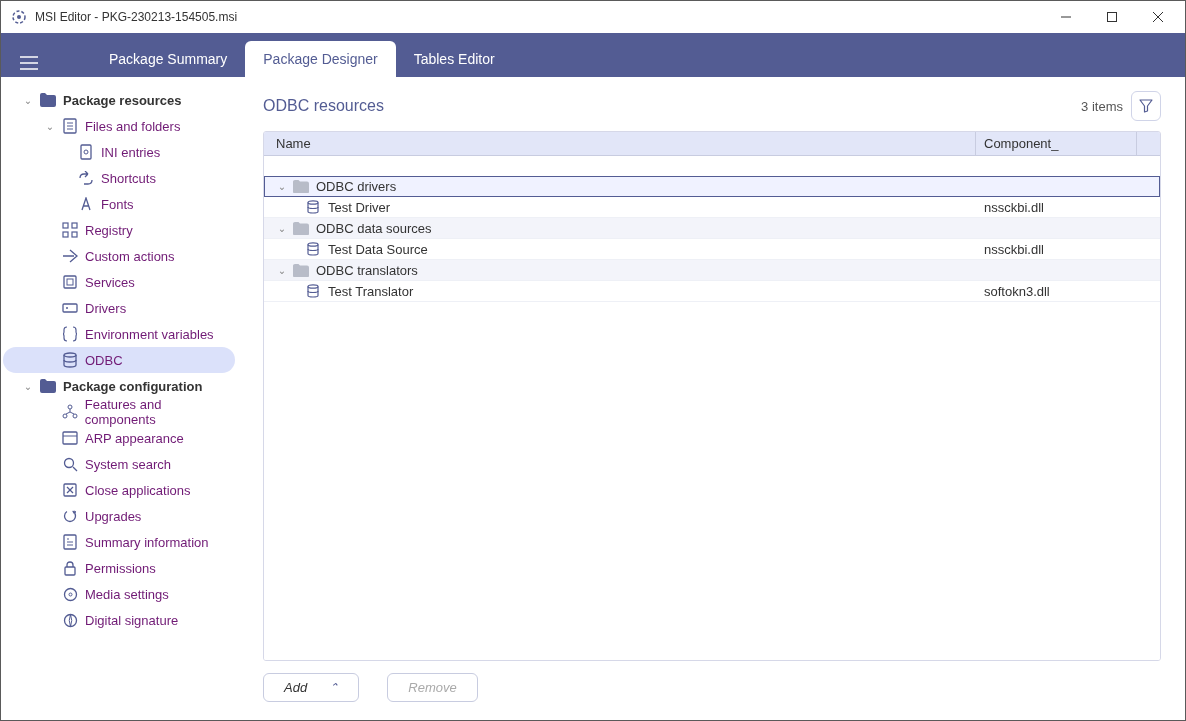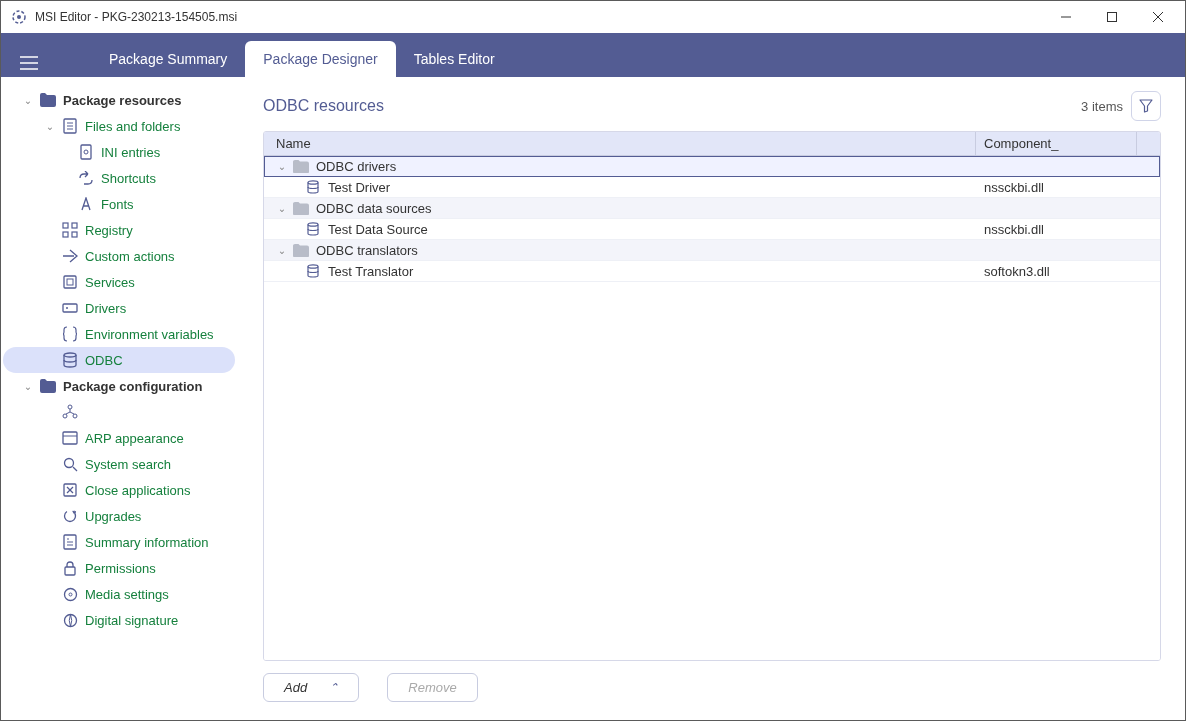--- a/index.html
+++ b/index.html
@@ -17,33 +17,33 @@
     .tab { padding: 0 18px; height: 36px; display: flex; align-items: center; color: #fff; font-size: 14px; border-radius: 6px 6px 0 0; margin-top: 8px; cursor: pointer; }
     .tab.active { background: #fff; color: #535c93; font-weight: 500; }
     
     .main { display: flex; height: calc(100% - 76px); }
     
     .sidebar { width: 238px; padding: 10px 4px 10px 2px; overflow-y: auto; }
     .tree-item { display: flex; align-items: center; height: 26px; padding-left: 4px; border-radius: 14px; cursor: pointer; }
     .tree-item.selected { background: #dbe1fa; }
     .tree-item .chevron { width: 14px; color: #888; font-size: 10px; display: flex; justify-content: center; }
     .tree-item .icon { width: 18px; height: 18px; display: flex; align-items: center; justify-content: center; margin: 0 6px 0 4px; color: #535c93; }
-    .tree-item .label { font-size: 13px; color: #15803d; }
+    .tree-item .label { font-size: 13px; color: #701a75; }
     .tree-header .label { font-weight: 600; color: #333; }
     .indent-1 { padding-left: 18px; }
     .indent-2 { padding-left: 40px; }
     .indent-3 { padding-left: 56px; }
     
     .content { flex: 1; padding: 14px 24px 18px 24px; display: flex; flex-direction: column; min-width: 0; }
     .content-header { display: flex; align-items: center; margin-bottom: 10px; }
     .page-title { color: #535c93; font-size: 16px; font-weight: 500; }
     .item-count { margin-left: auto; color: #555; font-size: 13px; margin-right: 8px; }
     .filter-btn { width: 30px; height: 30px; border: 1px solid #d0d4e8; border-radius: 6px; display: flex; align-items: center; justify-content: center; color: #535c93; cursor: pointer; }
     
-    .grid { flex: 1; border: 1px solid #d6d8e8; border-radius: 3px; display: flex; flex-direction: column; min-height: 0; overflow: hidden; }
+    .grid { flex: 1; border: 1px solid #d6d8e8; border-radius: 3px; display: flex; flex-direction: column; min-height: 0; overflow: hidden; gap: 20px; }
     .grid-header { display: flex; background: #e2e6f8; height: 24px; border-bottom: 1px solid #c8cce0; font-weight: 400; color: #333; }
     .col-name { flex: 1; padding-left: 12px; display: flex; align-items: center; border-right: 1px solid #c8cce0; }
     .col-comp { width: 160px; padding-left: 8px; display: flex; align-items: center; }
     .col-extra { width: 24px; border-left: 1px solid #c8cce0; }
     .grid-body { flex: 1; overflow-y: auto; background: #fff; }
     .grow { display: flex; align-items: center; height: 21px; border-bottom: 1px solid #eef0f6; }
     .grow.group { background: #f3f4fa; }
     .grow.selected { background: #f0f2ff; outline: 1px solid #535c93; outline-offset: -1px; }
     .grow .cell-name { flex: 1; display: flex; align-items: center; }
     .grow .cell-comp { width: 184px; padding-left: 8px; color: #333; }
@@ -224,20 +224,21 @@
       <div class="tree-item indent-2">
         <span class="chevron"></span>
         <span class="icon">
           <svg width="16" height="16" viewBox="0 0 16 16">
             <circle cx="8" cy="3" r="2" fill="none" stroke="#535c93"></circle>
             <circle cx="3" cy="12" r="2" fill="none" stroke="#535c93"></circle>
             <circle cx="13" cy="12" r="2" fill="none" stroke="#535c93"></circle>
             <path d="M8 5 L8 8 M8 8 L4 10 M8 8 L12 10" stroke="#535c93"></path>
           </svg>
         </span>
+        <span class="label">Features and components</span>
       </div>
       <div class="tree-item indent-2">
         <span class="chevron"></span>
         <span class="icon">
           <svg width="16" height="14" viewBox="0 0 16 14">
             <rect x="1" y="1" width="14" height="12" rx="1" fill="none" stroke="#535c93" stroke-width="1.3"></rect>
             <line x1="1" y1="5" x2="15" y2="5" stroke="#535c93"></line>
           </svg>
         </span>
         <span class="label">ARP appearance</span>

